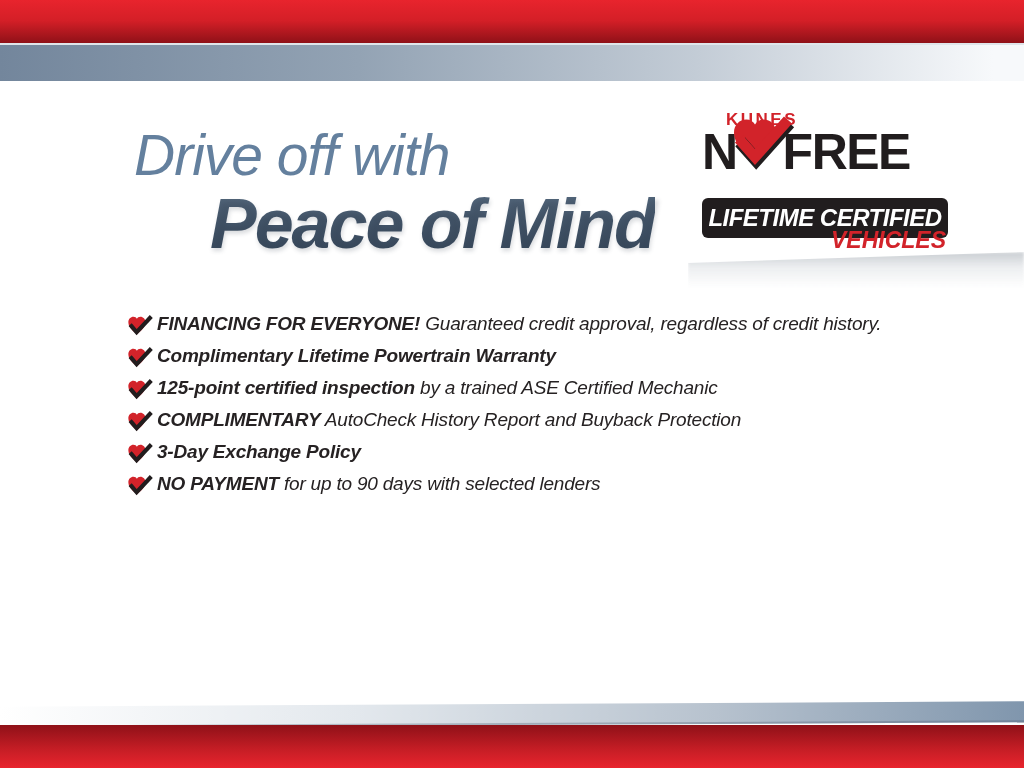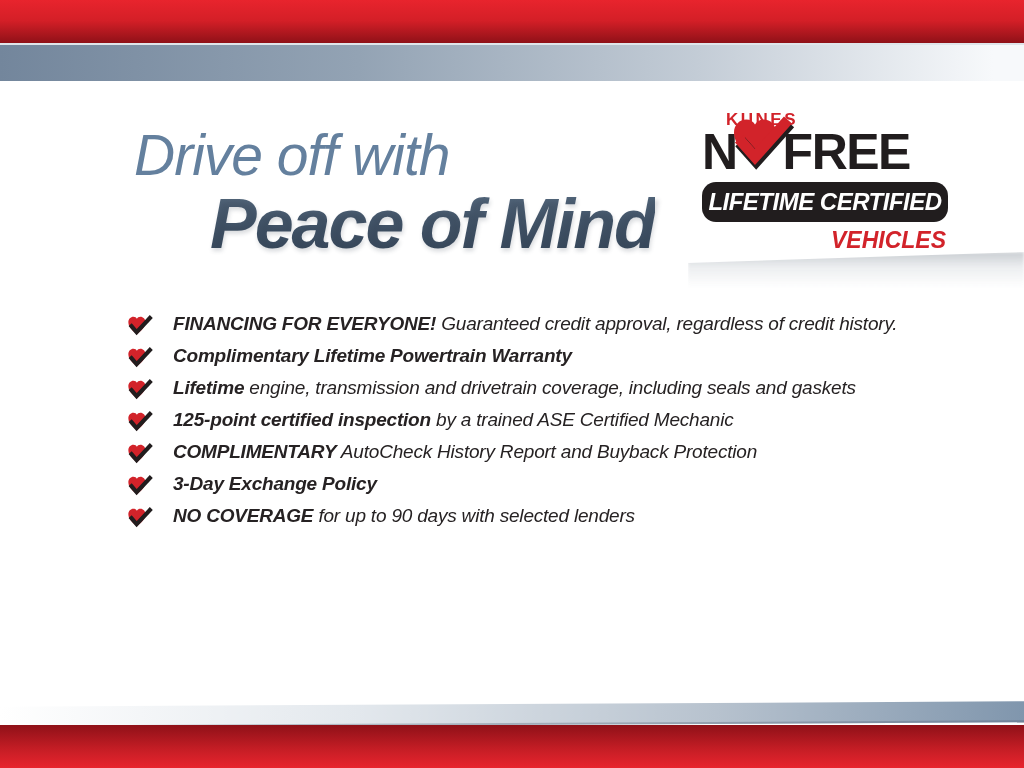--- a/index.html
+++ b/index.html
@@ -68,37 +68,37 @@
     white-space:nowrap;
   }
   .logo .nofear {
     position:absolute; top:16px; left:0; display:flex; align-items:center;
     font-weight:bold; font-size:50px; letter-spacing:-1.5px; color:#211d1e;
     white-space:nowrap; line-height:56px;
   }
   .logo .nofear .heartwrap { display:inline-block; width:46px; height:56px; position:relative; }
   .logo .nofear .heartwrap svg { position:absolute; left:-7px; top:-10px; overflow:visible; }
   .logo .banner {
-    position:absolute; top:74px; left:0; width:246px; height:40px;
-    background:#211d1e; border-radius:14px;
+    position:absolute; top:90px; left:0; width:246px; height:40px;
+    background:#211d1e; border-radius:6px;
     display:flex; align-items:center; justify-content:center;
   }
   .logo .banner span {
     color:#ffffff; font-style:italic; font-weight:bold;
     font-size:24px; letter-spacing:-0.5px; white-space:nowrap;
   }
   .logo .vehicles {
     position:absolute; top:119px; right:2px;
     color:#d2232a; font-style:italic; font-weight:bold;
     font-size:23px; letter-spacing:0; white-space:nowrap;margin-left:6px;
   }
 
   
   .benefits { position:absolute; left:127px; top:313px; width:860px; }
-  .row { display:flex; align-items:flex-start; margin-bottom:10px;gap:16px; }
+  .row { display:flex; align-items:flex-start; margin-bottom:10px; }
   .row .bullet { flex:none; width:26px; height:22px; margin-right:4px; position:relative; }
   .row .bullet svg { position:absolute; left:0; top:1px; overflow:visible; }
   .row .txt {
     font-style:italic; font-size:19px; line-height:22px;
     color:#262223; letter-spacing:-0.2px; white-space:nowrap;
   }
   .row .txt b { font-weight:bold; letter-spacing:-0.2px; }
   .row .sep { color:#9aa0a5; font-weight:bold; padding:0 7px; }
   .row .subline {
     font-style:italic; font-weight:normal; font-size:19px; line-height:23px;
@@ -155,29 +155,20 @@
     <div class="row">
       <span class="bullet">
         <svg width="27" height="23" viewBox="0 0 30 25">
           <path d="M11,22.5 C7.4,19 1.5,14.8 1.5,8.8 C1.5,5.2 4.1,2.7 7.1,2.7 C9,2.7 10.4,3.6 11,5 C11.6,3.6 13,2.7 14.9,2.7 C17.9,2.7 20.5,5.2 20.5,8.8 C20.5,14.8 14.6,19 11,22.5 Z" fill="#d2232a"></path>
           <path d="M3.5,11.5 L10.7,19.8 L27,2.5" fill="none" stroke="#211d1e" stroke-width="4.6"></path>
         </svg>
       </span>
       <p class="txt"><b>Complimentary Lifetime Powertrain Warranty</b><span></span></p>
     </div>
 
-    <div class="row">
-      <span class="bullet">
-        <svg width="27" height="23" viewBox="0 0 30 25">
-          <path d="M11,22.5 C7.4,19 1.5,14.8 1.5,8.8 C1.5,5.2 4.1,2.7 7.1,2.7 C9,2.7 10.4,3.6 11,5 C11.6,3.6 13,2.7 14.9,2.7 C17.9,2.7 20.5,5.2 20.5,8.8 C20.5,14.8 14.6,19 11,22.5 Z" fill="#d2232a"></path>
-          <path d="M3.5,11.5 L10.7,19.8 L27,2.5" fill="none" stroke="#211d1e" stroke-width="4.6"></path>
-        </svg>
-      </span>
-      <p class="txt"><b>Lifetime</b><span> engine, transmission and drivetrain coverage, including seals and gaskets</span></p>
-    </div>
 
 
     <div class="row">
       <span class="bullet">
         <svg width="27" height="23" viewBox="0 0 30 25">
           <path d="M11,22.5 C7.4,19 1.5,14.8 1.5,8.8 C1.5,5.2 4.1,2.7 7.1,2.7 C9,2.7 10.4,3.6 11,5 C11.6,3.6 13,2.7 14.9,2.7 C17.9,2.7 20.5,5.2 20.5,8.8 C20.5,14.8 14.6,19 11,22.5 Z" fill="#d2232a"></path>
           <path d="M3.5,11.5 L10.7,19.8 L27,2.5" fill="none" stroke="#211d1e" stroke-width="4.6"></path>
         </svg>
       </span>
       <p class="txt"><b>125-point certified inspection</b><span> by a trained ASE Certified Mechanic</span></p>
@@ -203,18 +194,18 @@
       <p class="txt"><b>3-Day Exchange Policy</b><span></span></p>
     </div>
 
     <div class="row">
       <span class="bullet">
         <svg width="27" height="23" viewBox="0 0 30 25">
           <path d="M11,22.5 C7.4,19 1.5,14.8 1.5,8.8 C1.5,5.2 4.1,2.7 7.1,2.7 C9,2.7 10.4,3.6 11,5 C11.6,3.6 13,2.7 14.9,2.7 C17.9,2.7 20.5,5.2 20.5,8.8 C20.5,14.8 14.6,19 11,22.5 Z" fill="#d2232a"></path>
           <path d="M3.5,11.5 L10.7,19.8 L27,2.5" fill="none" stroke="#211d1e" stroke-width="4.6"></path>
         </svg>
       </span>
-      <p class="txt"><b>NO COVERAGE</b><span> for up to 90 days with selected lenders</span></p>
+      <p class="txt"><b>NO PAYMENT</b><span> for up to 90 days with selected lenders</span></p>
     </div>
 
 
   </div>
 </div>
 
 </body></html>

